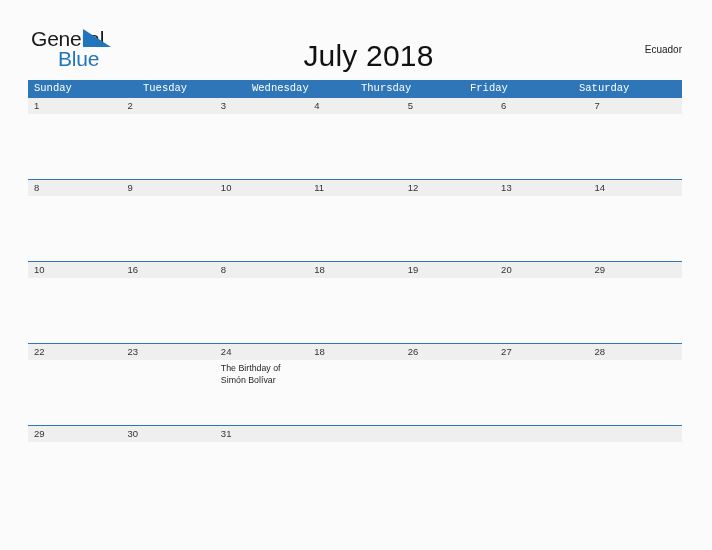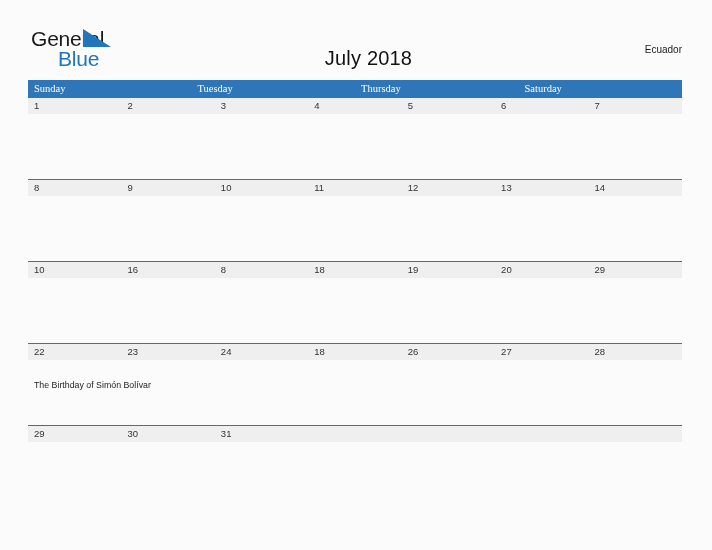--- a/index.html
+++ b/index.html
@@ -57,26 +57,26 @@
     width: 30px;
     height: 22px;
   }
 
   .cal-title {
     position: absolute;
     left: 0;
     right: 0;
     top: 31px;
     text-align: center;
-    font-size: 20px;
+    font-size: 30px;
     color: #111111;
     font-family: "Liberation Sans", sans-serif;
     font-weight: normal;
     letter-spacing: 0.2px;
-    margin: 16px;
+    margin: 8px;
     padding-left: 25px;
   }
 
   .cal-country {
     position: absolute;
     right: 30px;
     top: 44px;
     font-size: 10px;
     color: #222222;
     font-family: "Liberation Sans", sans-serif;
@@ -95,21 +95,21 @@
     background: #2f76b8;
     height: 17px;
   }
   .weekday-cell {
     flex: 1 1 0;
     color: #ffffff;
     font-size: 10.5px;
     line-height: 17px;
     padding-left: 6px;
     box-sizing: border-box;
-    font-family: Liberation Serif, serif;
+    font-family: Liberation Mono, monospace;
     white-space: nowrap;
   }
 
   .week-row {
     position: relative;
     border-top: 1px solid #2f76b8;
   }
   .week-row:first-of-type {
     border-top: none;
   }
@@ -138,21 +138,21 @@
     padding: 3px 8px 0 6px;
     box-sizing: border-box;
     font-size: 8.8px;
     line-height: 11.5px;
     color: #1f1f1f;
     font-family: "Liberation Sans", sans-serif;
     word-wrap: break-word;
   }
 
   .week-row.h-tall .event-strip { height: 65px; }
-  .week-row.h-short .event-strip { height: 65px; flex-direction: column; }
+  .week-row.h-short .event-strip { height: 65px; }
   .week-row.last .event-strip { height: 22px; }
 </style>
 </head>
 <body>
 
 <div class="page-header">
 
   <div class="logo">
     <span class="logo-general">General</span>
     <span class="logo-flag">
@@ -166,21 +166,23 @@
   <h1 class="cal-title">July 2018</h1>
 
   <div class="cal-country">Ecuador</div>
 </div>
 
 <div class="calendar">
 
   <div class="weekday-header">
     <div class="weekday-cell">Sunday</div>
     <div class="weekday-cell">Tuesday</div>
+    <div class="weekday-cell">Wednesday</div>
     <div class="weekday-cell">Thursday</div>
+    <div class="weekday-cell">Friday</div>
     <div class="weekday-cell">Saturday</div>
   </div>
 
   <div class="week-row h-tall">
     <div class="day-strip">
       <div class="day-number">1</div>
       <div class="day-number">2</div>
       <div class="day-number">3</div>
       <div class="day-number">4</div>
       <div class="day-number">5</div>

